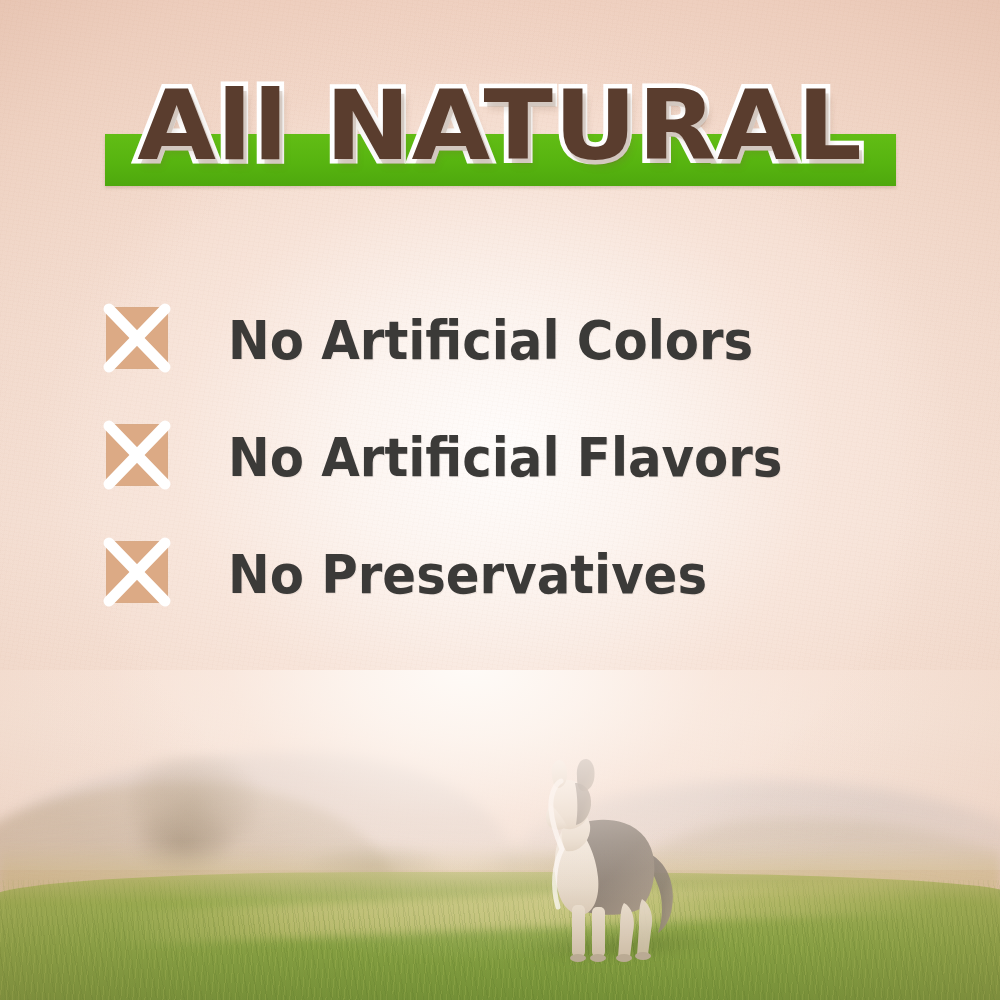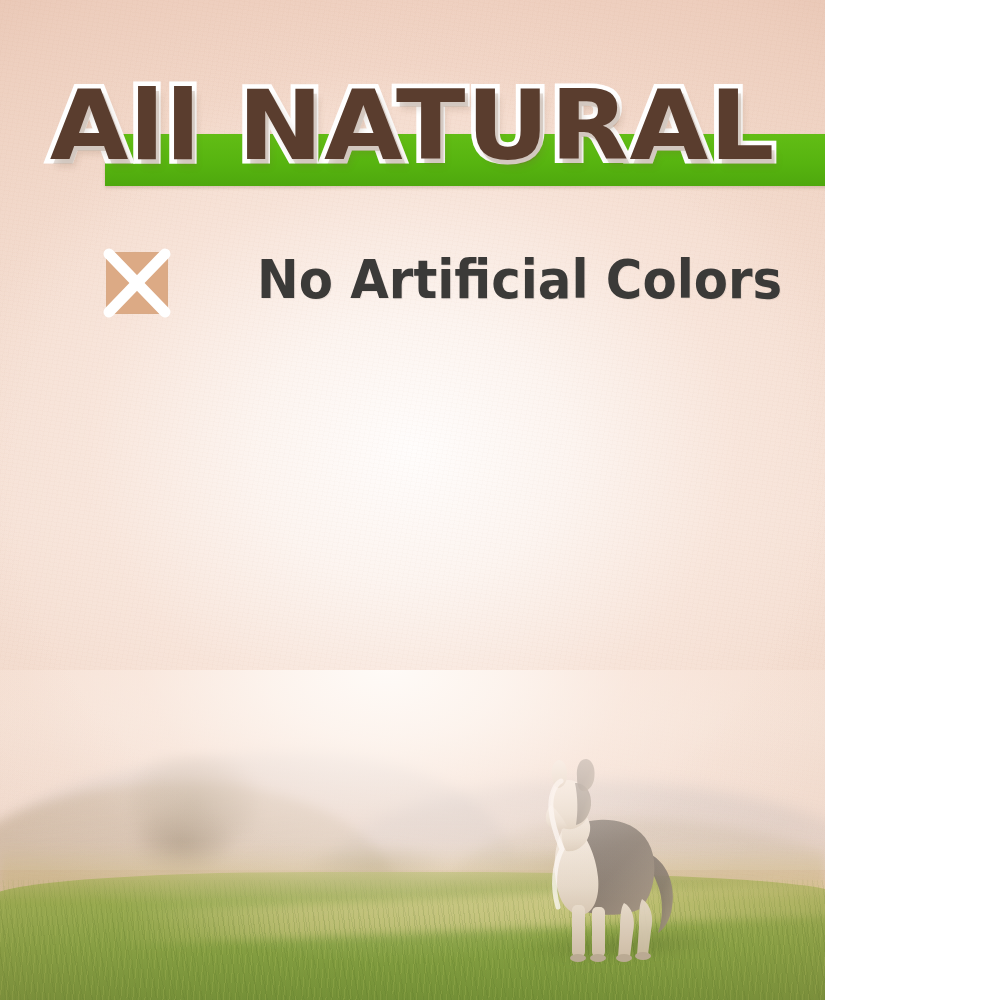--- a/index.html
+++ b/index.html
@@ -7,21 +7,21 @@
     margin: 0;
     padding: 0;
     background: #ffffff;
   }
   body {
     font-family: "Liberation Sans", sans-serif;
   }
 
   #panel {
     position: relative;
-    width: 825px;
+    width: 1000px;
     height: 1000px;
     overflow: hidden;
     background: #f3d9cb;
   }
 
   
   .bg-base {
     position: absolute;
     inset: 0;
     background:
@@ -290,23 +290,22 @@
 
   
   .feature-list {
     position: absolute;
     left: 106px;
     top: 252px;
     width: 820px;
   }
   .feature-row {
     display: flex;
-    align-items: flex-start;
+    align-items: flex-end;
     height: 117px;
-    gap: 29px;
   }
   .xbox {
     position: relative;
     flex: 0 0 auto;
     width: 62px;
     height: 62px;
     background: #dcaa85;
     box-shadow: inset 0 0 0 1px rgba(215,170,135,0.55);
   }
   .xbox svg {
@@ -417,18 +416,36 @@
     <div class="feature-row">
       <div class="xbox">
         <svg viewBox="0 0 74 74" xmlns="http://www.w3.org/2000/svg">
           <path d="M9 8 L65 66" stroke="#ffffff" stroke-width="11" stroke-linecap="round" fill="none"></path>
           <path d="M65 8 L9 66" stroke="#ffffff" stroke-width="11" stroke-linecap="round" fill="none"></path>
         </svg>
       </div>
       <div class="feature-label">No Artificial Colors</div>
     </div>
 
-
+    <div class="feature-row">
+      <div class="xbox">
+        <svg viewBox="0 0 74 74" xmlns="http://www.w3.org/2000/svg">
+          <path d="M9 8 L65 66" stroke="#ffffff" stroke-width="11" stroke-linecap="round" fill="none"></path>
+          <path d="M65 8 L9 66" stroke="#ffffff" stroke-width="11" stroke-linecap="round" fill="none"></path>
+        </svg>
+      </div>
+      <div class="feature-label">No Artificial Flavors</div>
+    </div>
+
+    <div class="feature-row">
+      <div class="xbox">
+        <svg viewBox="0 0 74 74" xmlns="http://www.w3.org/2000/svg">
+          <path d="M9 8 L65 66" stroke="#ffffff" stroke-width="11" stroke-linecap="round" fill="none"></path>
+          <path d="M65 8 L9 66" stroke="#ffffff" stroke-width="11" stroke-linecap="round" fill="none"></path>
+        </svg>
+      </div>
+      <div class="feature-label">No Preservatives</div>
+    </div>
 
 
   </div>
 
 </div>
 
 </body></html>

